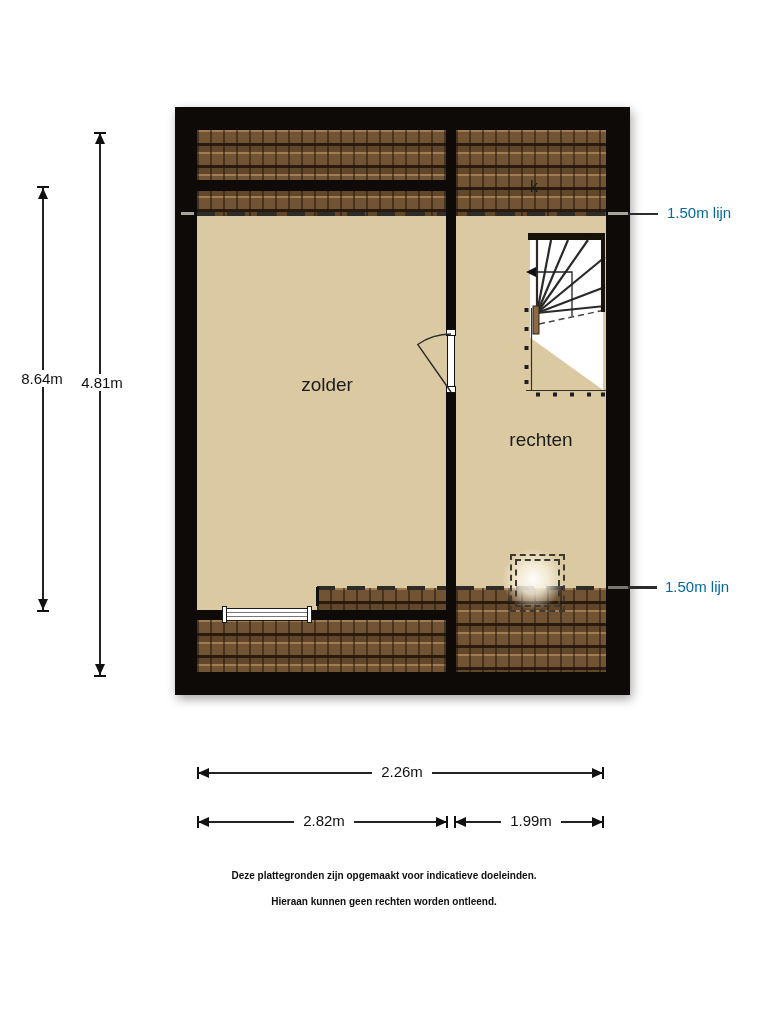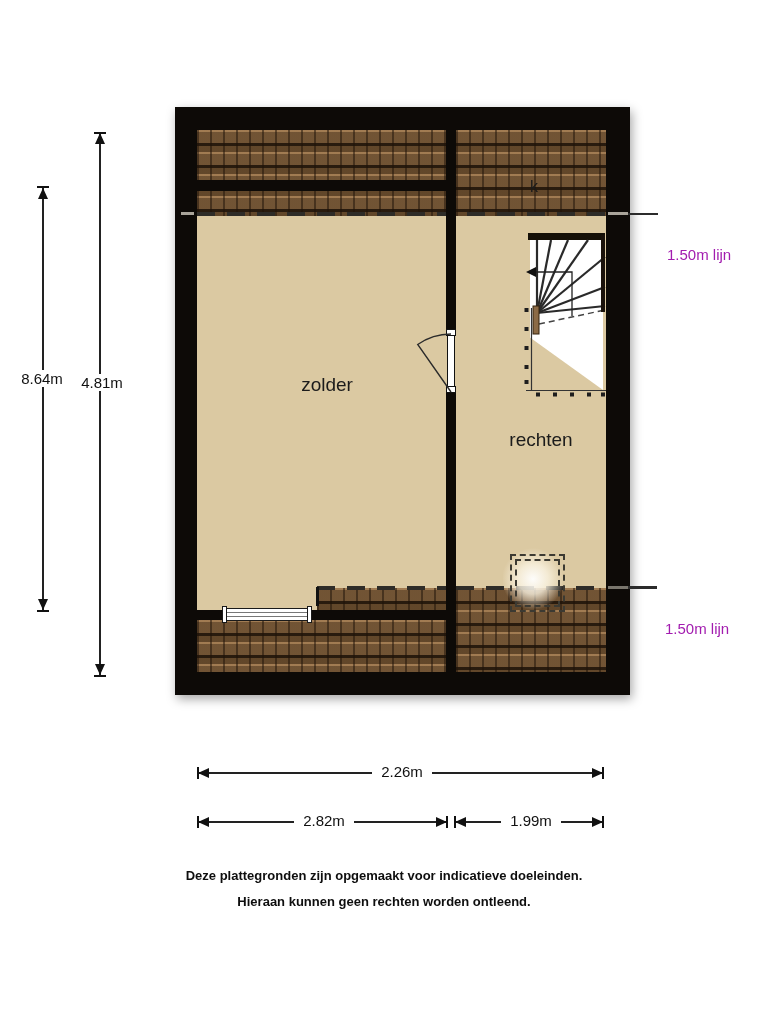--- a/index.html
+++ b/index.html
@@ -28,21 +28,21 @@
         rgba(120,89,56,0.25) 2px, rgba(120,89,56,0.25) 13px,
         rgba(33,21,10,0.9) 13px, rgba(33,21,10,0.9) 16px,
         rgba(92,66,38,0.7) 16px, rgba(92,66,38,0.7) 22px);
   }
 
   
   .dashline{height:4px;background:repeating-linear-gradient(90deg, var(--dash-line) 0px, var(--dash-line) 18px, rgba(0,0,0,0) 18px, rgba(0,0,0,0) 30px);}
 
   
   .room-label{position:absolute;font-size:19px;color:#1b1b1b;text-align:center;}
-  .small-label{position:absolute;font-size:15px;color:#a21caf;margin-top:42px;}
+  .small-label{position:absolute;font-size:15px;color:#0369a1;}
 
   
   .dim-line-v{position:absolute;width:2px;background:#222;}
   .dim-line-h{position:absolute;height:2px;background:#222;}
   .cap-h{position:absolute;width:12px;height:2px;background:#111;}
   .cap-v{position:absolute;width:2px;height:12px;background:#111;}
   .arr{position:absolute;width:0;height:0;}
   .arr-up{border-left:5px solid transparent;border-right:5px solid transparent;border-bottom:11px solid #111;}
   .arr-down{border-left:5px solid transparent;border-right:5px solid transparent;border-top:11px solid #111;}
   .arr-left{border-top:5px solid transparent;border-bottom:5px solid transparent;border-right:11px solid #111;}
@@ -56,21 +56,21 @@
   
   #window{background:#fff;border:1px solid #1a1a1a;box-sizing:border-box;}
   #window .wline{position:absolute;left:1px;right:1px;height:1px;background:#777;}
   .win-cap{position:absolute;width:5px;height:17px;background:#fff;border:1px solid #1a1a1a;box-sizing:border-box;}
 
   
   #door-leaf{background:#fff;border:1px solid #111;box-sizing:border-box;}
   .door-cap{position:absolute;background:#fff;border:1px solid #111;box-sizing:border-box;}
 
   #disclaimer{position:absolute;left:0;right:0;top:864px;text-align:center;color:#0e0e0e;}
-  #disclaimer p{margin:0 0 3px 0;font-size:13px;font-weight:bold;line-height:23px;}
+  #disclaimer p{margin:0 0 3px 0;font-size:10px;font-weight:bold;line-height:23px;}
 
   svg{pointer-events:none;}
 </style>
 </head>
 <body>
 
 <div id="canvas">
 
   <div id="plan">
     <div id="plan-inner">

